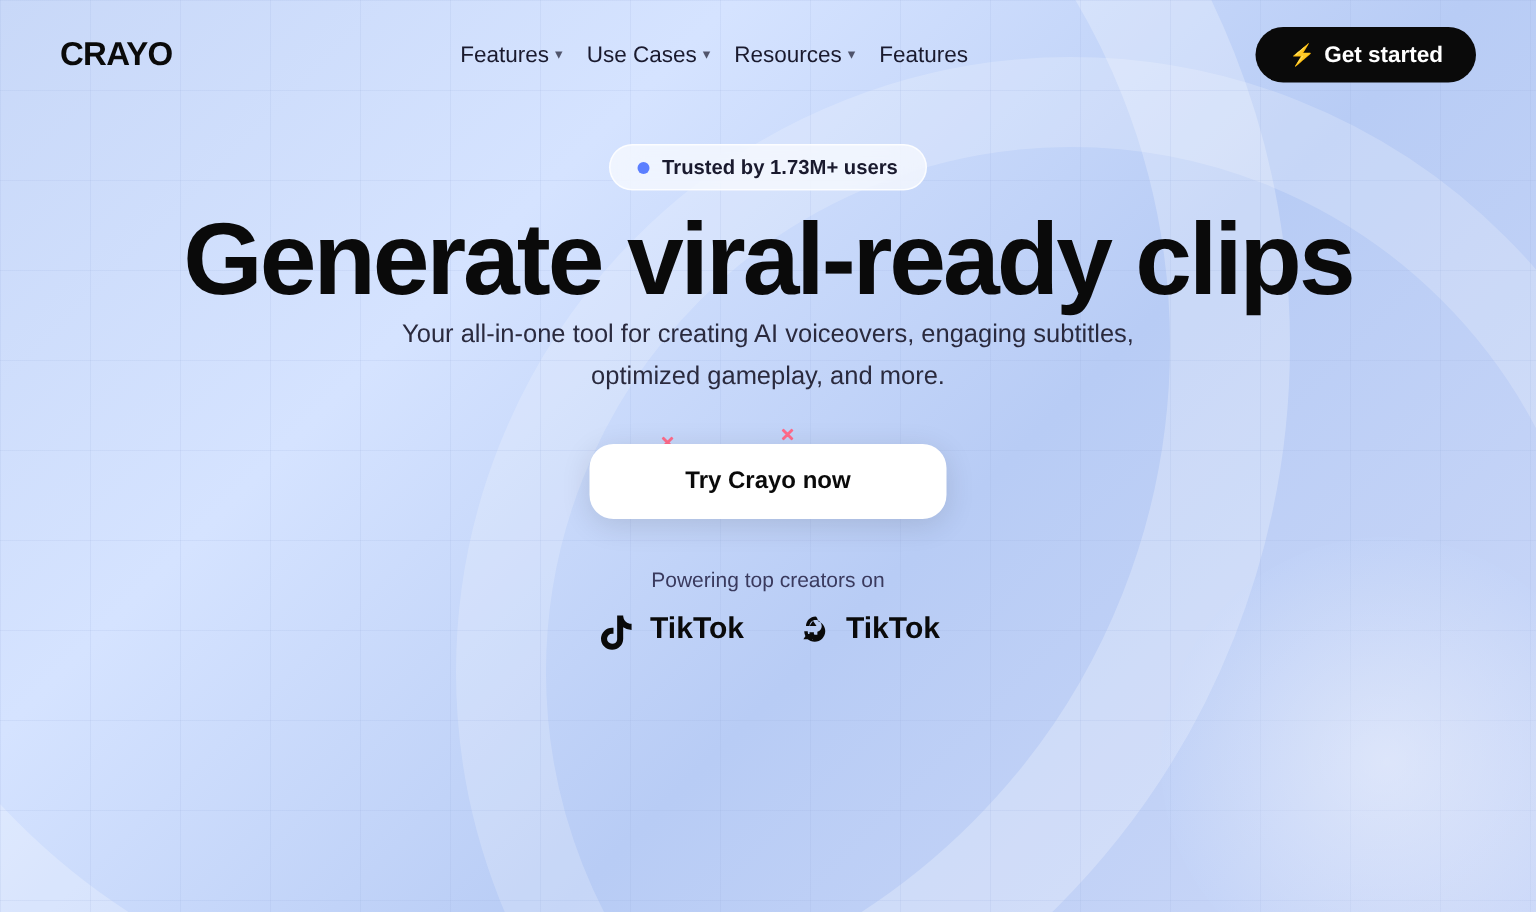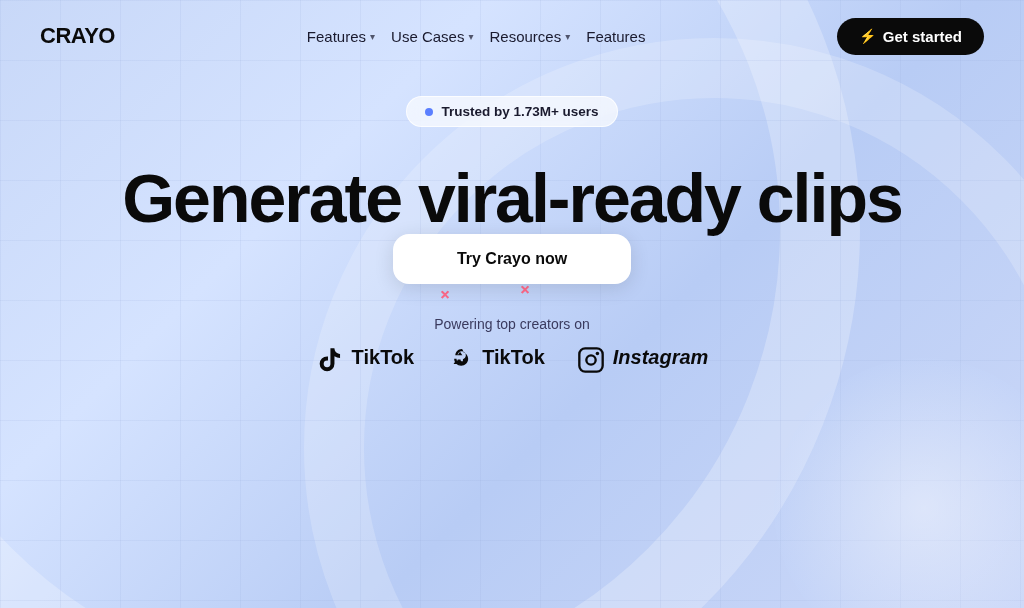--- a/index.html
+++ b/index.html
@@ -155,21 +155,21 @@
       align-items: center;
       gap: 8px;
       background: rgba(255,255,255,0.65);
       backdrop-filter: blur(10px);
       border: 1px solid rgba(255,255,255,0.8);
       border-radius: 999px;
       padding: 7px 18px;
       font-size: 13.5px;
       font-weight: 600;
       color: #1a1a2e;
-      margin-bottom: 36px;
+      margin-bottom: 11px;
     }
 
     .trust-badge .dot {
       width: 8px;
       height: 8px;
       border-radius: 50%;
       background: #5b7fff;
       flex-shrink: 0;
     }
 
@@ -292,20 +292,21 @@
 <section class="hero">
   <div class="trust-badge">
     <span class="dot"></span>
     <span>Trusted by 1.73M+ users</span>
   </div>
 
   <h1 class="hero-title">
     <span>Generate viral-ready clips</span><br>
   </h1>
 
+  <p class="hero-subtitle">Your all-in-one tool for creating AI voiceovers, engaging subtitles, optimized gameplay, and more.</p>
 
   <button class="try-btn">Try Crayo now</button>
 
   <p class="powering-text">Powering top creators on</p>
 
   <div class="platform-logos">
 
     <div class="platform-item">
       <svg class="tiktok-icon" viewBox="0 0 24 24" fill="none" xmlns="http://www.w3.org/2000/svg">
         <path d="M19.59 6.69a4.83 4.83 0 01-3.77-4.25V2h-3.45v13.67a2.89 2.89 0 01-2.88 2.5 2.89 2.89 0 01-2.89-2.89 2.89 2.89 0 012.89-2.89c.28 0 .54.04.79.1V9.01a6.32 6.32 0 00-.79-.05 6.34 6.34 0 00-6.34 6.34 6.34 6.34 0 006.34 6.34 6.34 6.34 0 006.33-6.34V8.69a8.18 8.18 0 004.79 1.54V6.78a4.85 4.85 0 01-1.02-.09z" fill="#0a0a0a"></path>
@@ -315,22 +316,14 @@
 
     <div class="platform-item">
       <svg class="shorts-icon" viewBox="0 0 24 24" fill="none" xmlns="http://www.w3.org/2000/svg">
         <path d="M13.5 2.5C10.46 2.5 8 4.96 8 8h2c0-1.93 1.57-3.5 3.5-3.5s3.5 1.57 3.5 3.5c0 1.58-1.05 2.9-2.5 3.33V13h-2v-1.5H10v3h2v1.17C10.17 15.1 9 13.18 9 11H7c0 3.31 2.69 6 6 6s6-2.69 6-6c0-2.63-1.7-4.86-4.06-5.67C14.63 3.87 14.1 2.5 13.5 2.5z" fill="#0a0a0a"></path>
         <path d="M10 8l2-3 2 3H10z" fill="#0a0a0a"></path>
         <path d="M8.5 12.5l-2 3h8l-2-3H8.5z" fill="#0a0a0a"></path>
       </svg>
       <span>TikTok</span>
     </div>
 
-    <div class="platform-item">
-      <svg class="instagram-icon" viewBox="0 0 24 24" fill="none" xmlns="http://www.w3.org/2000/svg">
-        <rect x="2" y="2" width="20" height="20" rx="5" ry="5" stroke="#0a0a0a" stroke-width="2" fill="none"></rect>
-        <circle cx="12" cy="12" r="4" stroke="#0a0a0a" stroke-width="2" fill="none"></circle>
-        <circle cx="17.5" cy="6.5" r="1.5" fill="#0a0a0a"></circle>
-      </svg>
-      <span style="font-style:italic;">Instagram</span>
-    </div>
   </div>
 </section>
 
 </body></html>

